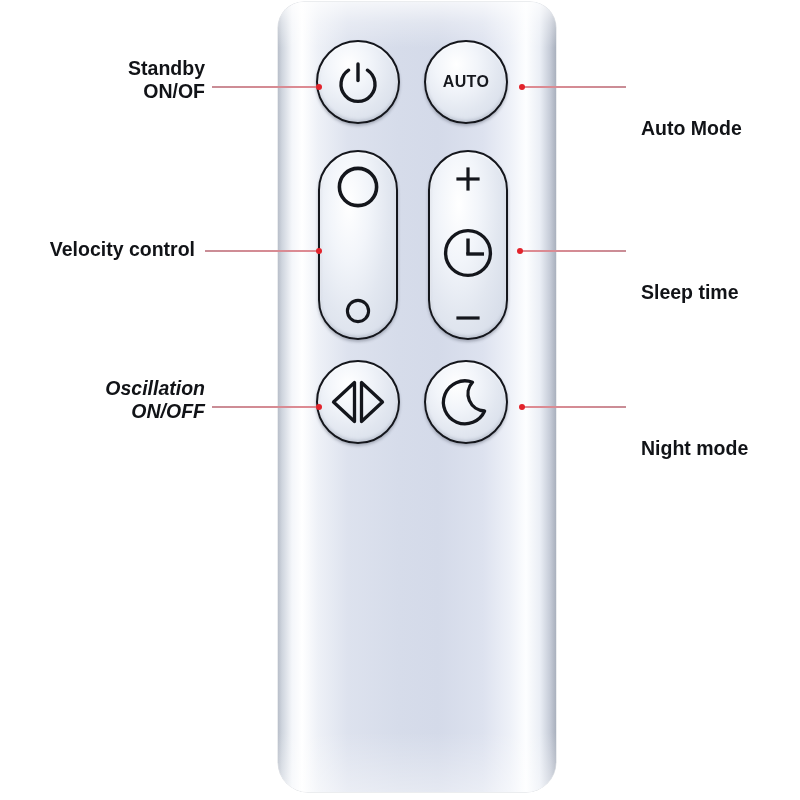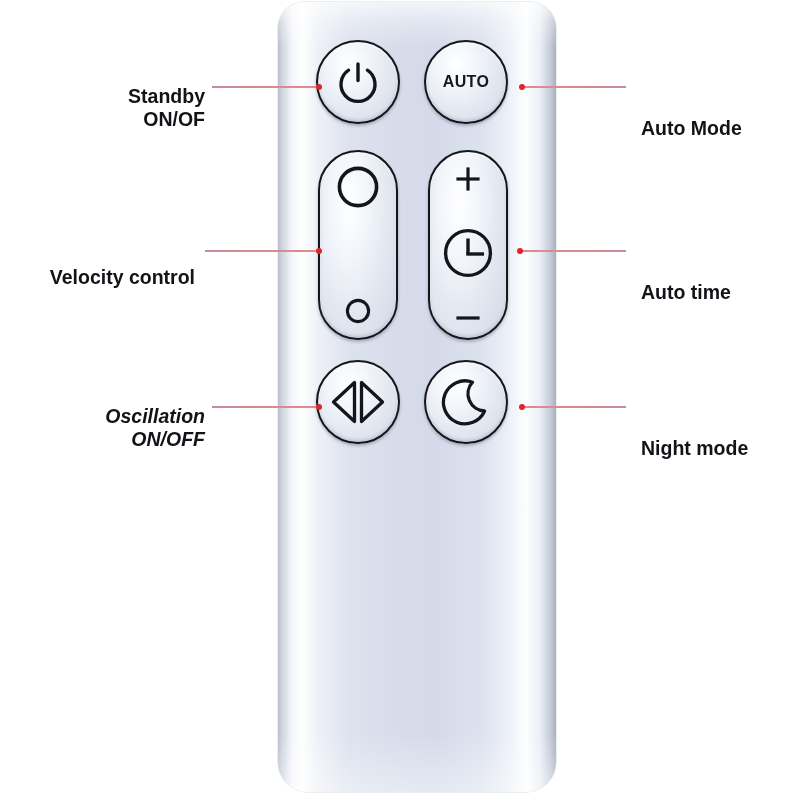--- a/index.html
+++ b/index.html
@@ -129,21 +129,21 @@
   .label {
     position: absolute;
     font-family: "Liberation Sans", sans-serif;
     font-weight: bold;
     font-size: 19.5px;
     line-height: 1.18;
     color: #111317;
     white-space: pre-line;
     user-select: none;
   }
-  .label.left  { text-align: right; margin-top: 28px; }
+  .label.left  { text-align: right; }
   .label.right { text-align: left; margin-top: 43px; }
 
   
   .leader {
     position: absolute;
     height: 1.6px;
     background: #d09098;
     background: linear-gradient(to right, #c98d96, #e08a92);
   }
   .leader.toright {
@@ -255,20 +255,20 @@
   <div class="leader toright" style="left:522px; top:406px; width:104px;"></div>
   <div class="dot" style="left:519px; top:403.5px;"></div>
 
   <div class="label left" style="left:20px; top:57px; width:185px;">Standby
 ON/OF</div>
 
   <div class="label right" style="left:641px; top:74px; width:150px;">Auto Mode</div>
 
   <div class="label left" style="left:15px; top:238px; width:180px;">Velocity control</div>
 
-  <div class="label right" style="left:641px; top:238px; width:150px;">Auto time</div>
+  <div class="label right" style="left:641px; top:238px; width:150px;">Sleep time</div>
 
   <div class="label left" style="left:20px; top:377px; width:185px;font-style:italic;">Oscillation
 ON/OFF</div>
 
   <div class="label right" style="left:641px; top:394px; width:150px;">Night mode</div>
 
 </div>
 
 </body></html>

